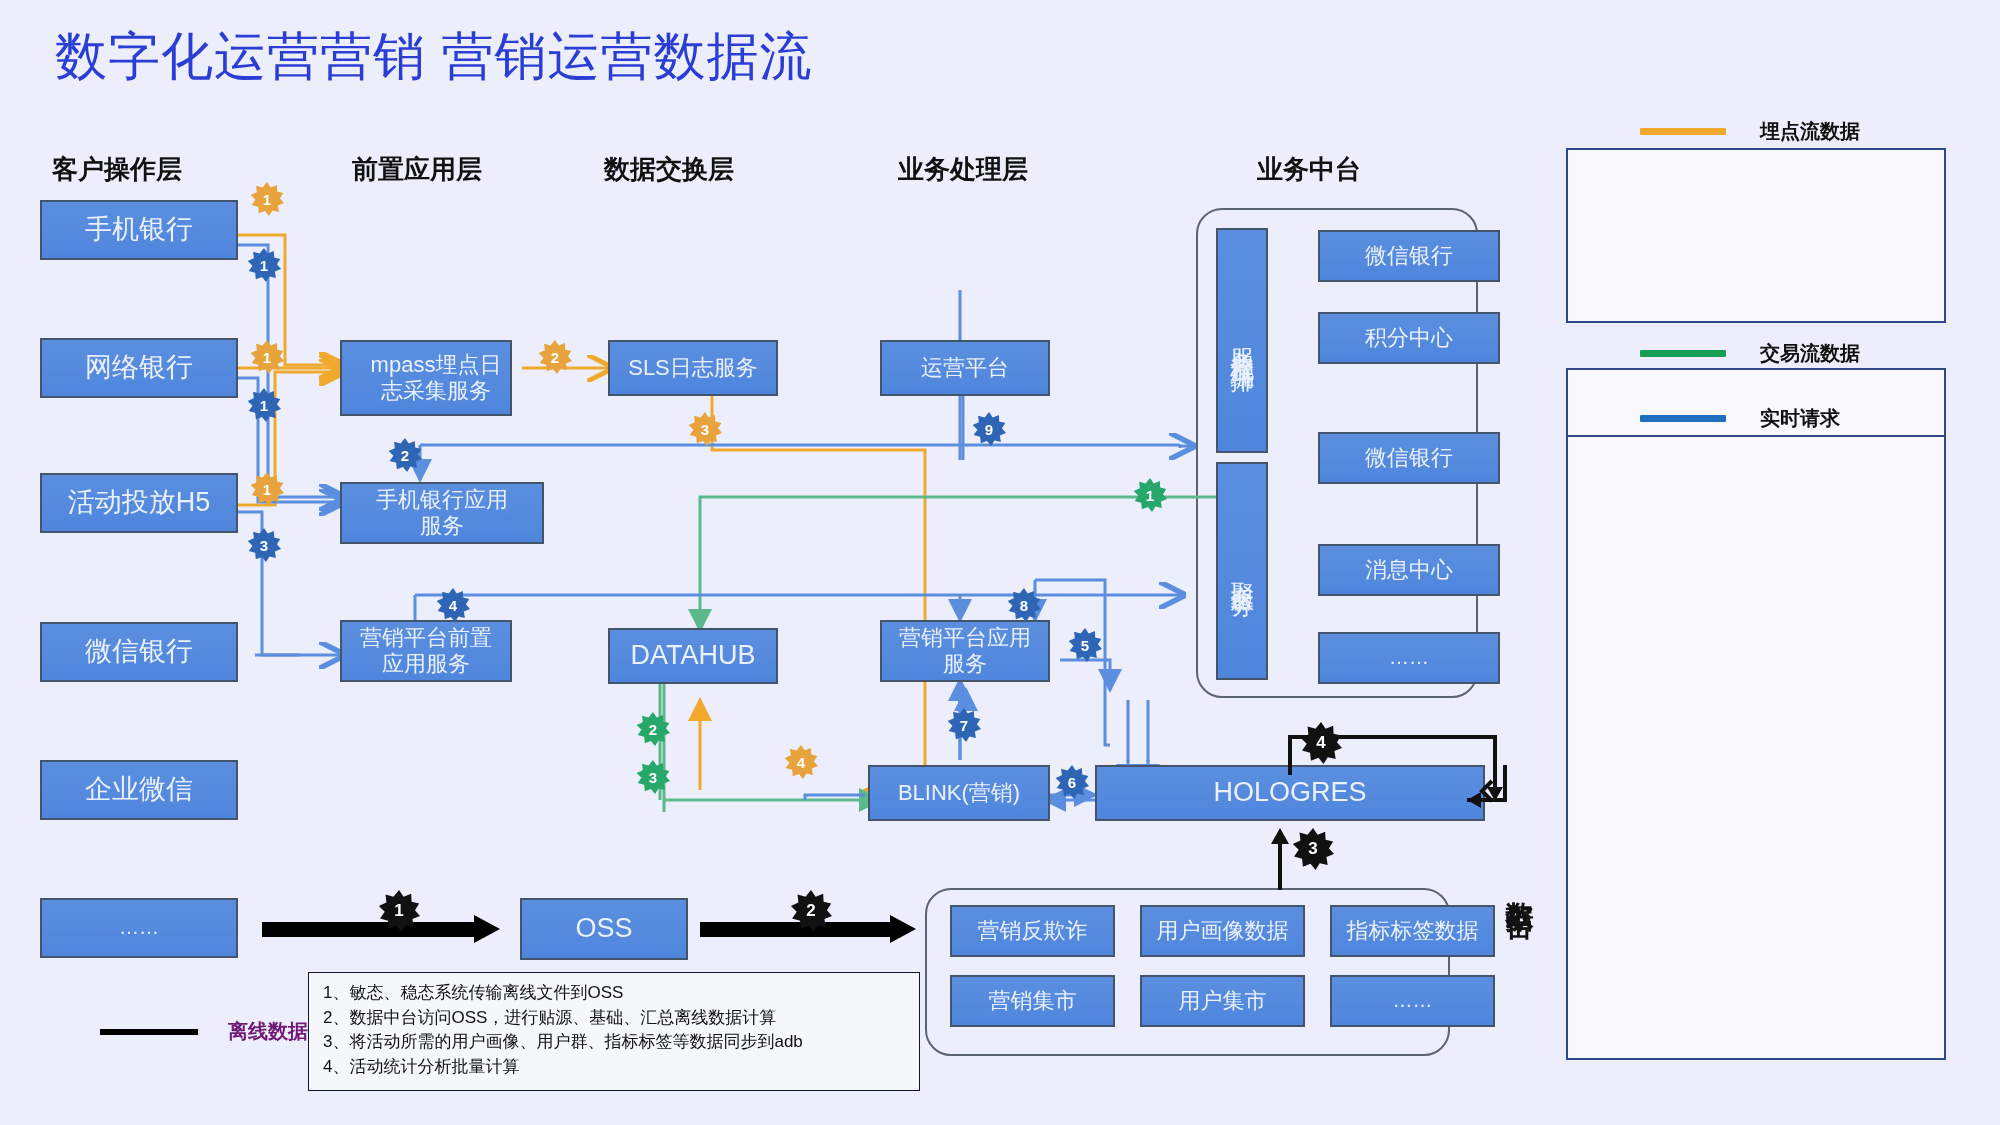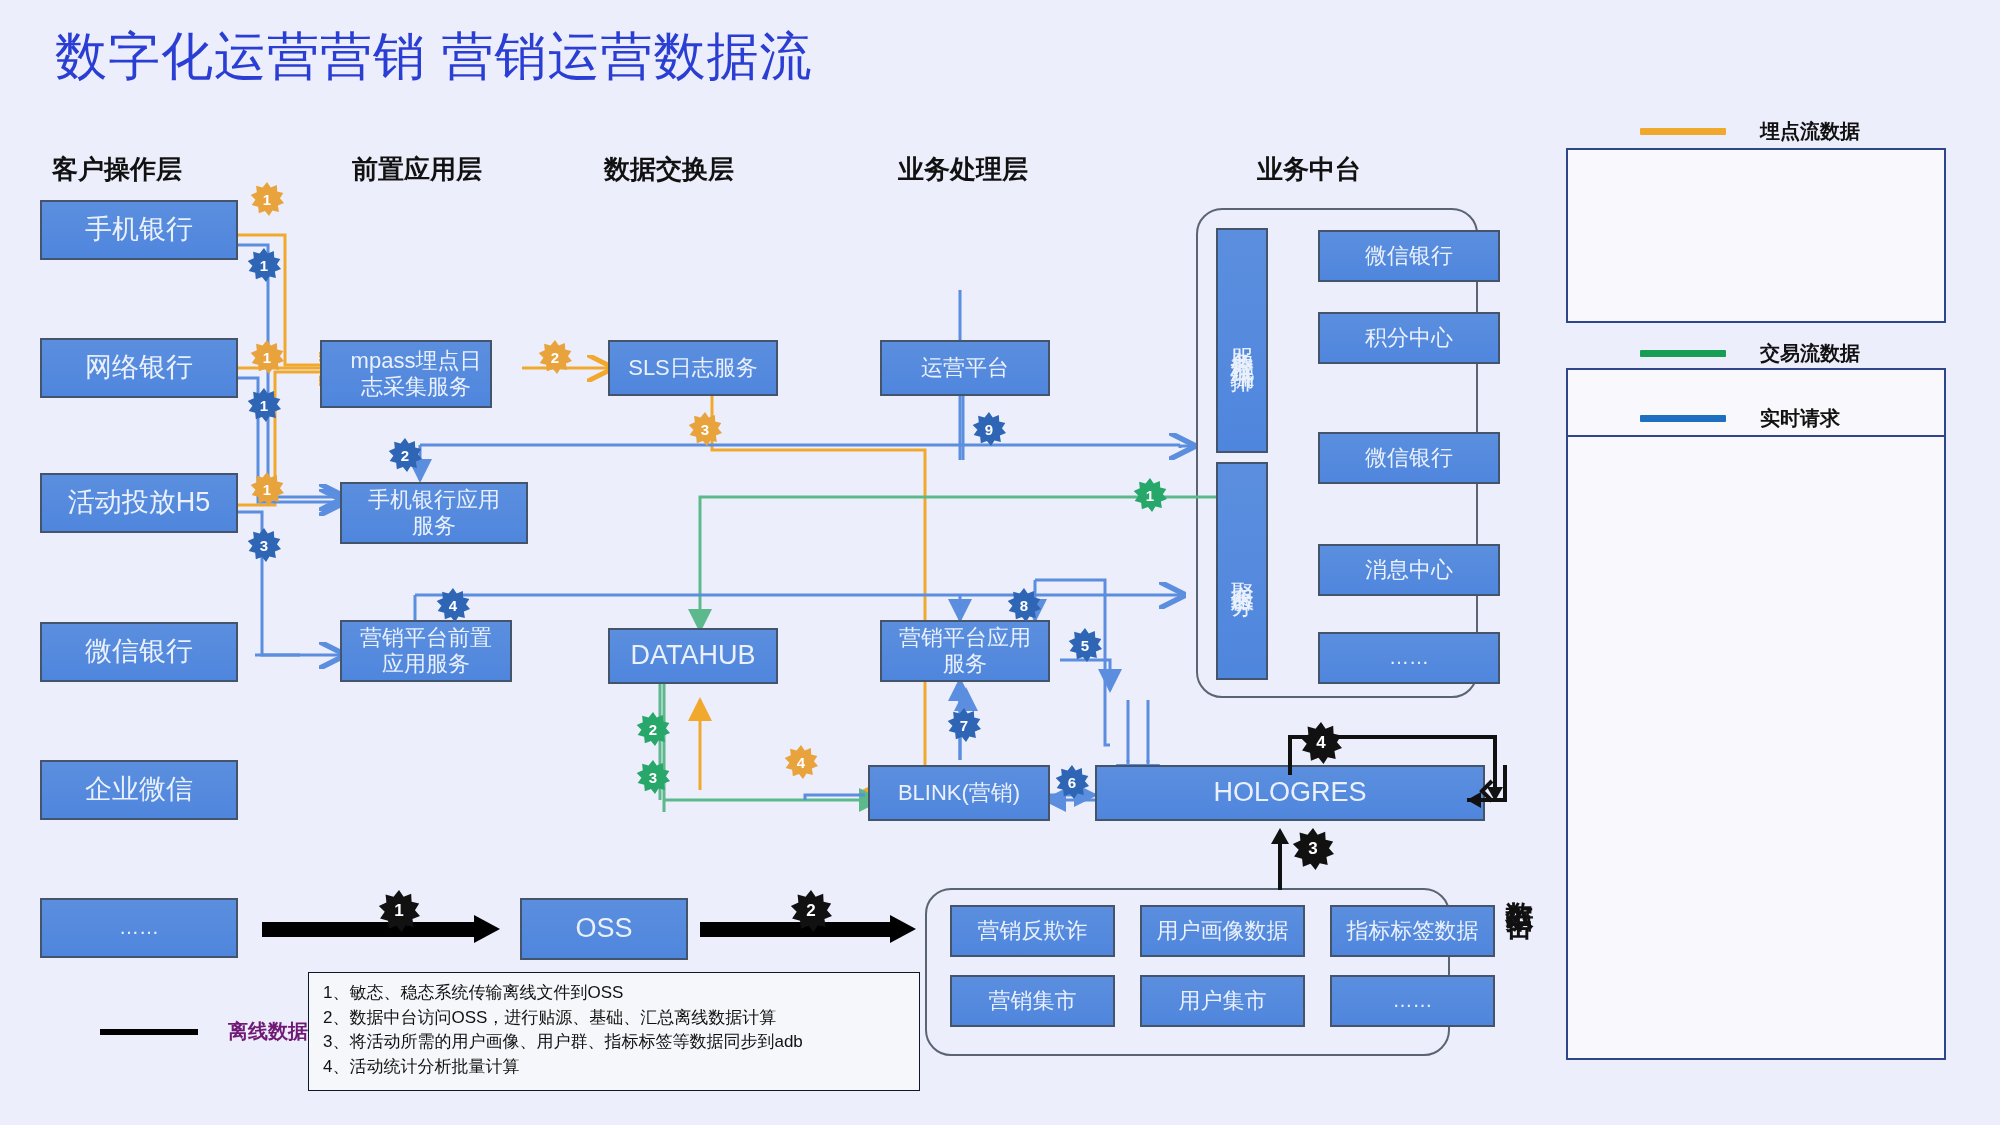--- a/index.html
+++ b/index.html
@@ -202,22 +202,22 @@
   <div class="col-head" style="left:898px;top:152px;">业务处理层</div>
   <div class="col-head" style="left:1257px;top:152px;">业务中台</div>
 
   <div class="node lg" style="left:40px;top:200px;width:198px;height:60px;">手机银行</div>
   <div class="node lg" style="left:40px;top:338px;width:198px;height:60px;">网络银行</div>
   <div class="node lg" style="left:40px;top:473px;width:198px;height:60px;">活动投放H5</div>
   <div class="node lg" style="left:40px;top:622px;width:198px;height:60px;">微信银行</div>
   <div class="node lg" style="left:40px;top:760px;width:198px;height:60px;">企业微信</div>
   <div class="node sm" style="left:40px;top:898px;width:198px;height:60px;">……</div>
 
-  <div class="node md" style="left:320px;top:340px;width:172px;height:68px;padding-left:20px;">mpass埋点日<br>志采集服务</div>
-  <div class="node md" style="left:340px;top:482px;width:188px;height:62px;">手机银行应用<br>服务</div>
+  <div class="node md" style="left:340px;top:340px;width:172px;height:76px;padding-left:20px;">mpass埋点日<br>志采集服务</div>
+  <div class="node md" style="left:340px;top:482px;width:204px;height:62px;">手机银行应用<br>服务</div>
   <div class="node md" style="left:340px;top:620px;width:172px;height:62px;">营销平台前置<br>应用服务</div>
 
   <div class="node md" style="left:608px;top:340px;width:170px;height:56px;">SLS日志服务</div>
   <div class="node lg" style="left:608px;top:628px;width:170px;height:56px;">DATAHUB</div>
 
   <div class="node md" style="left:880px;top:340px;width:170px;height:56px;">运营平台</div>
   <div class="node md" style="left:880px;top:620px;width:170px;height:62px;">营销平台应用<br>服务</div>
   <div class="node md" style="left:868px;top:765px;width:182px;height:56px;">BLINK(营销)</div>
 
   <div class="node lg" style="left:1095px;top:765px;width:390px;height:56px;">HOLOGRES</div>

